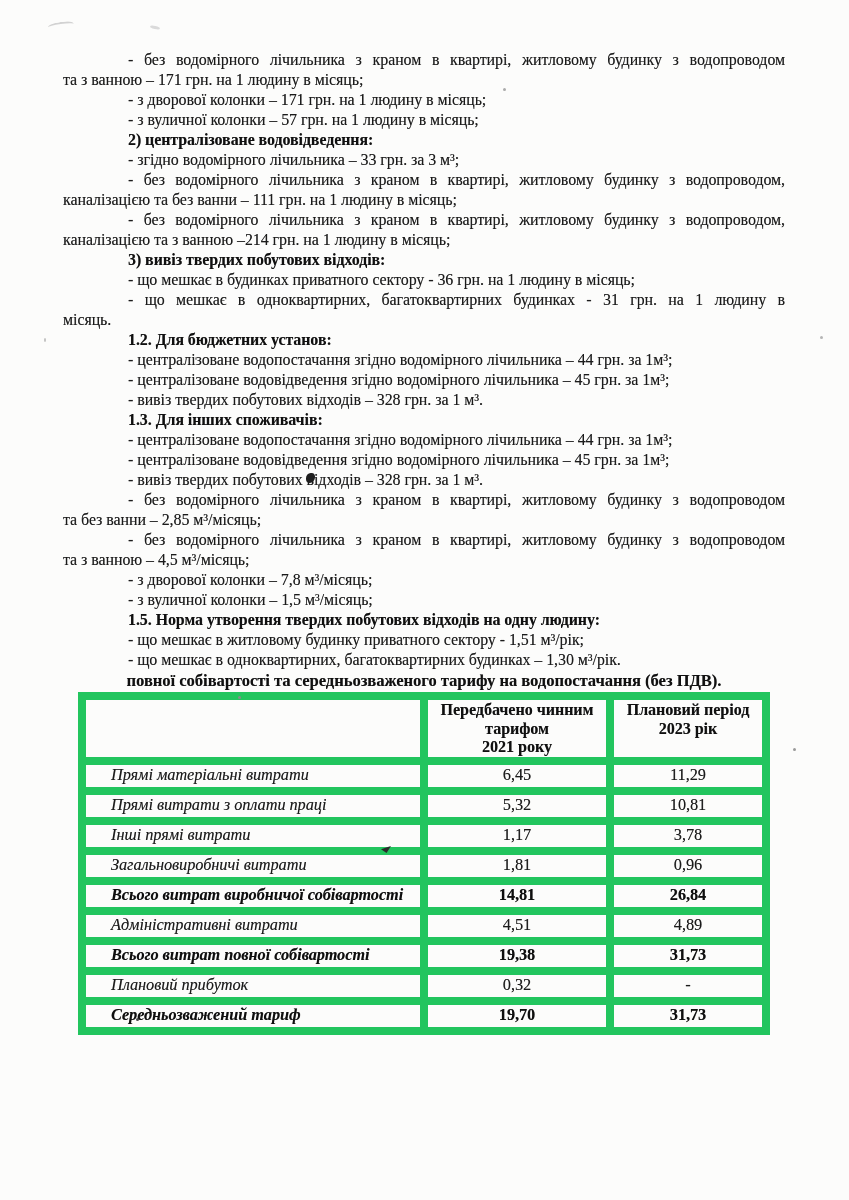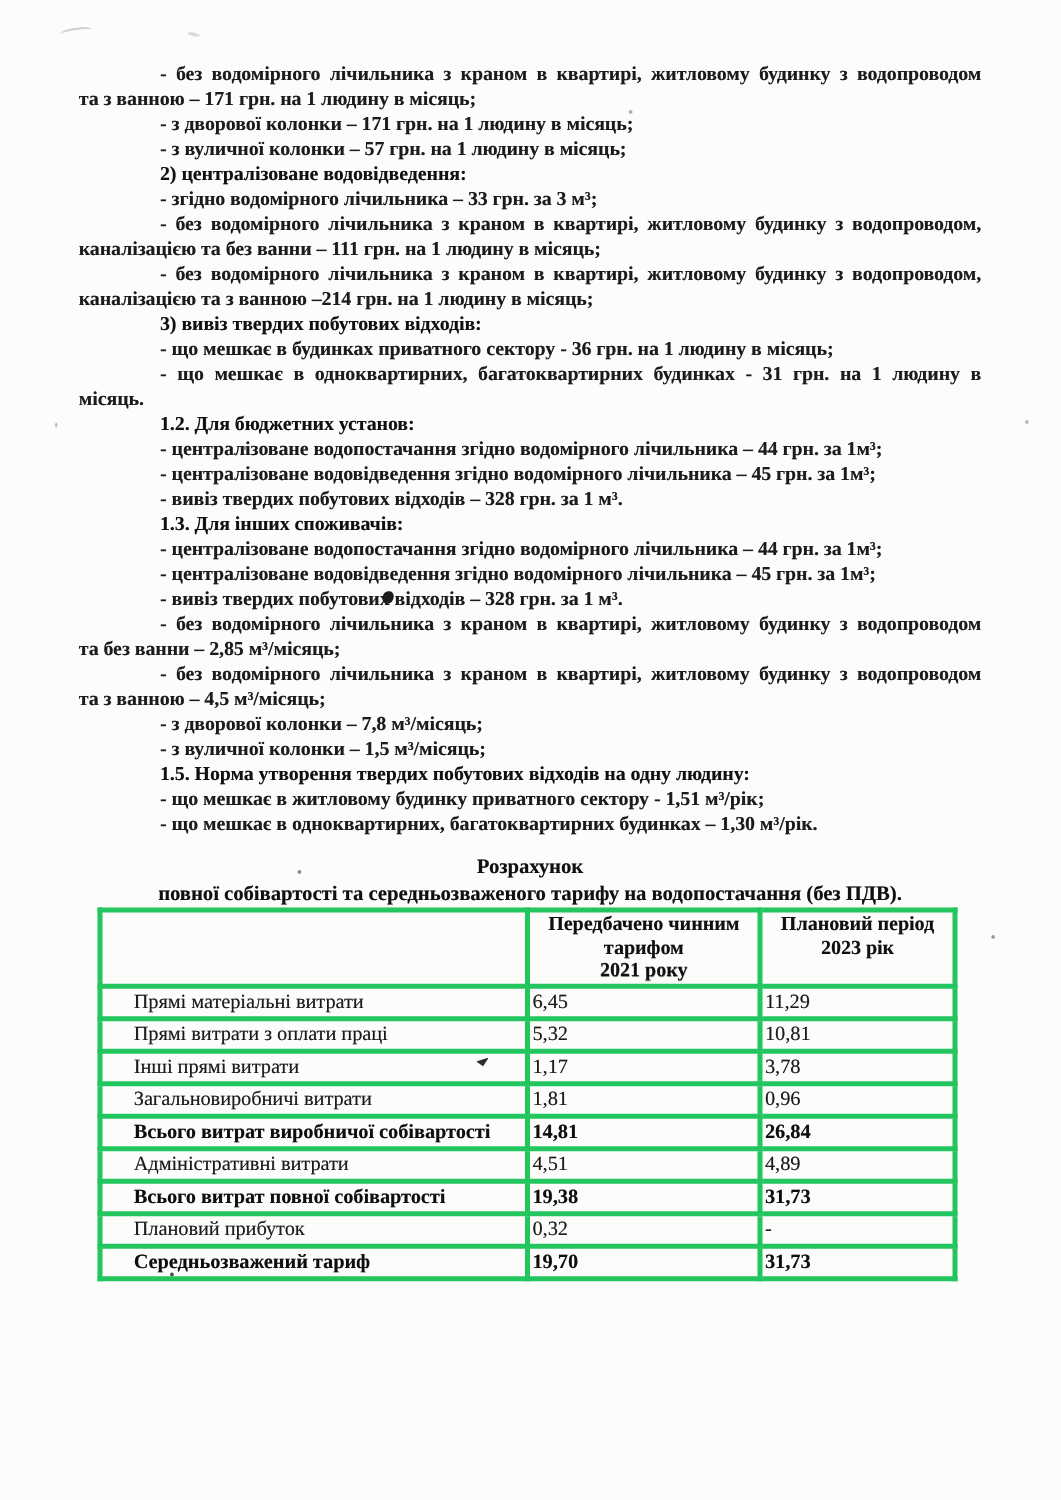--- a/index.html
+++ b/index.html
@@ -11,64 +11,63 @@
     font-family:"Liberation Serif","DejaVu Serif",serif;
     color:#1b1b1b;
     overflow:hidden;
     text-shadow:0.2px 0.2px 0.35px rgba(25,25,25,0.5);
   }
   .body-text { padding:50px 64px 0 63px; }
   .ln {
     font-size:15.8px;
     line-height:20px;
     text-align:left;
-    font-weight:bold;
   }
   .ln.ind { text-indent:65px; }
   .ln.b { font-weight:bold; color:#101010; }
   .ln.j { text-align:justify; text-align-last:justify; }
   .doc-title, .doc-subtitle {
     text-align:center;
     font-weight:bold;
     color:#101010;
     font-size:16.5px;
     line-height:22px;
     padding:0 64px 0 63px;
   }
   .doc-title { margin-top:12px; }
   table.tariff {
     border-collapse:collapse;
     table-layout:fixed;
     margin-left:78px;
     width:684px;
   }
   table.tariff th, table.tariff td {
-    border:4px solid #22c55e;
+    border:8px solid #22c55e;
     overflow:hidden;
   }
   table.tariff th {
     font-weight:bold;
     color:#101010;
     font-size:16px;
     line-height:18.5px;
     text-align:center;
     vertical-align:top;
     white-space:pre-line;
     padding:1px 2px 0 2px;
     height:54px;
   }
   table.tariff td {
     font-size:16.2px;
     line-height:19px;
     padding:1.5px 2px;
     height:19px;
     vertical-align:middle;
   }
-  table.tariff td.label { text-align:left; padding-left:25px; }
-  table.tariff td.num  { }
+  table.tariff td.label { text-align:left; padding-left:25px;font-style:italic; }
+  table.tariff td.num  { text-align:center; }
   table.tariff tr.bold td { font-weight:bold; color:#0e0e0e; }
   .speck { position:absolute; pointer-events:none; }
 </style>
 </head>
 <body>
 
 <div class="page">
 
   <div class="body-text" id="bodyText">
       <div class="ln ind j">- без водомірного лічильника з краном в квартирі, житловому будинку з водопроводом</div>
@@ -97,21 +96,20 @@
       <div class="ln">та без ванни – 2,85 м³/місяць;</div>
       <div class="ln ind j">- без водомірного лічильника з краном в квартирі, житловому будинку з водопроводом</div>
       <div class="ln">та з ванною – 4,5 м³/місяць;</div>
       <div class="ln ind">- з дворової колонки – 7,8 м³/місяць;</div>
       <div class="ln ind">- з вуличної колонки – 1,5 м³/місяць;</div>
       <div class="ln ind b">1.5. Норма утворення твердих побутових відходів на одну людину:</div>
       <div class="ln ind">- що мешкає в житловому будинку приватного сектору - 1,51 м³/рік;</div>
       <div class="ln ind">- що мешкає в одноквартирних, багатоквартирних будинках – 1,30 м³/рік.</div>
     </div>
 
-  <div class="doc-title">Розрахунок</div>
   <div class="doc-subtitle">повної собівартості та середньозваженого тарифу на водопостачання (без ПДВ).</div>
 
   <table class="tariff">
     <colgroup>
       <col style="width:342px">
       <col style="width:186px">
       <col style="width:156px">
     </colgroup>
     <thead>
       <tr>

